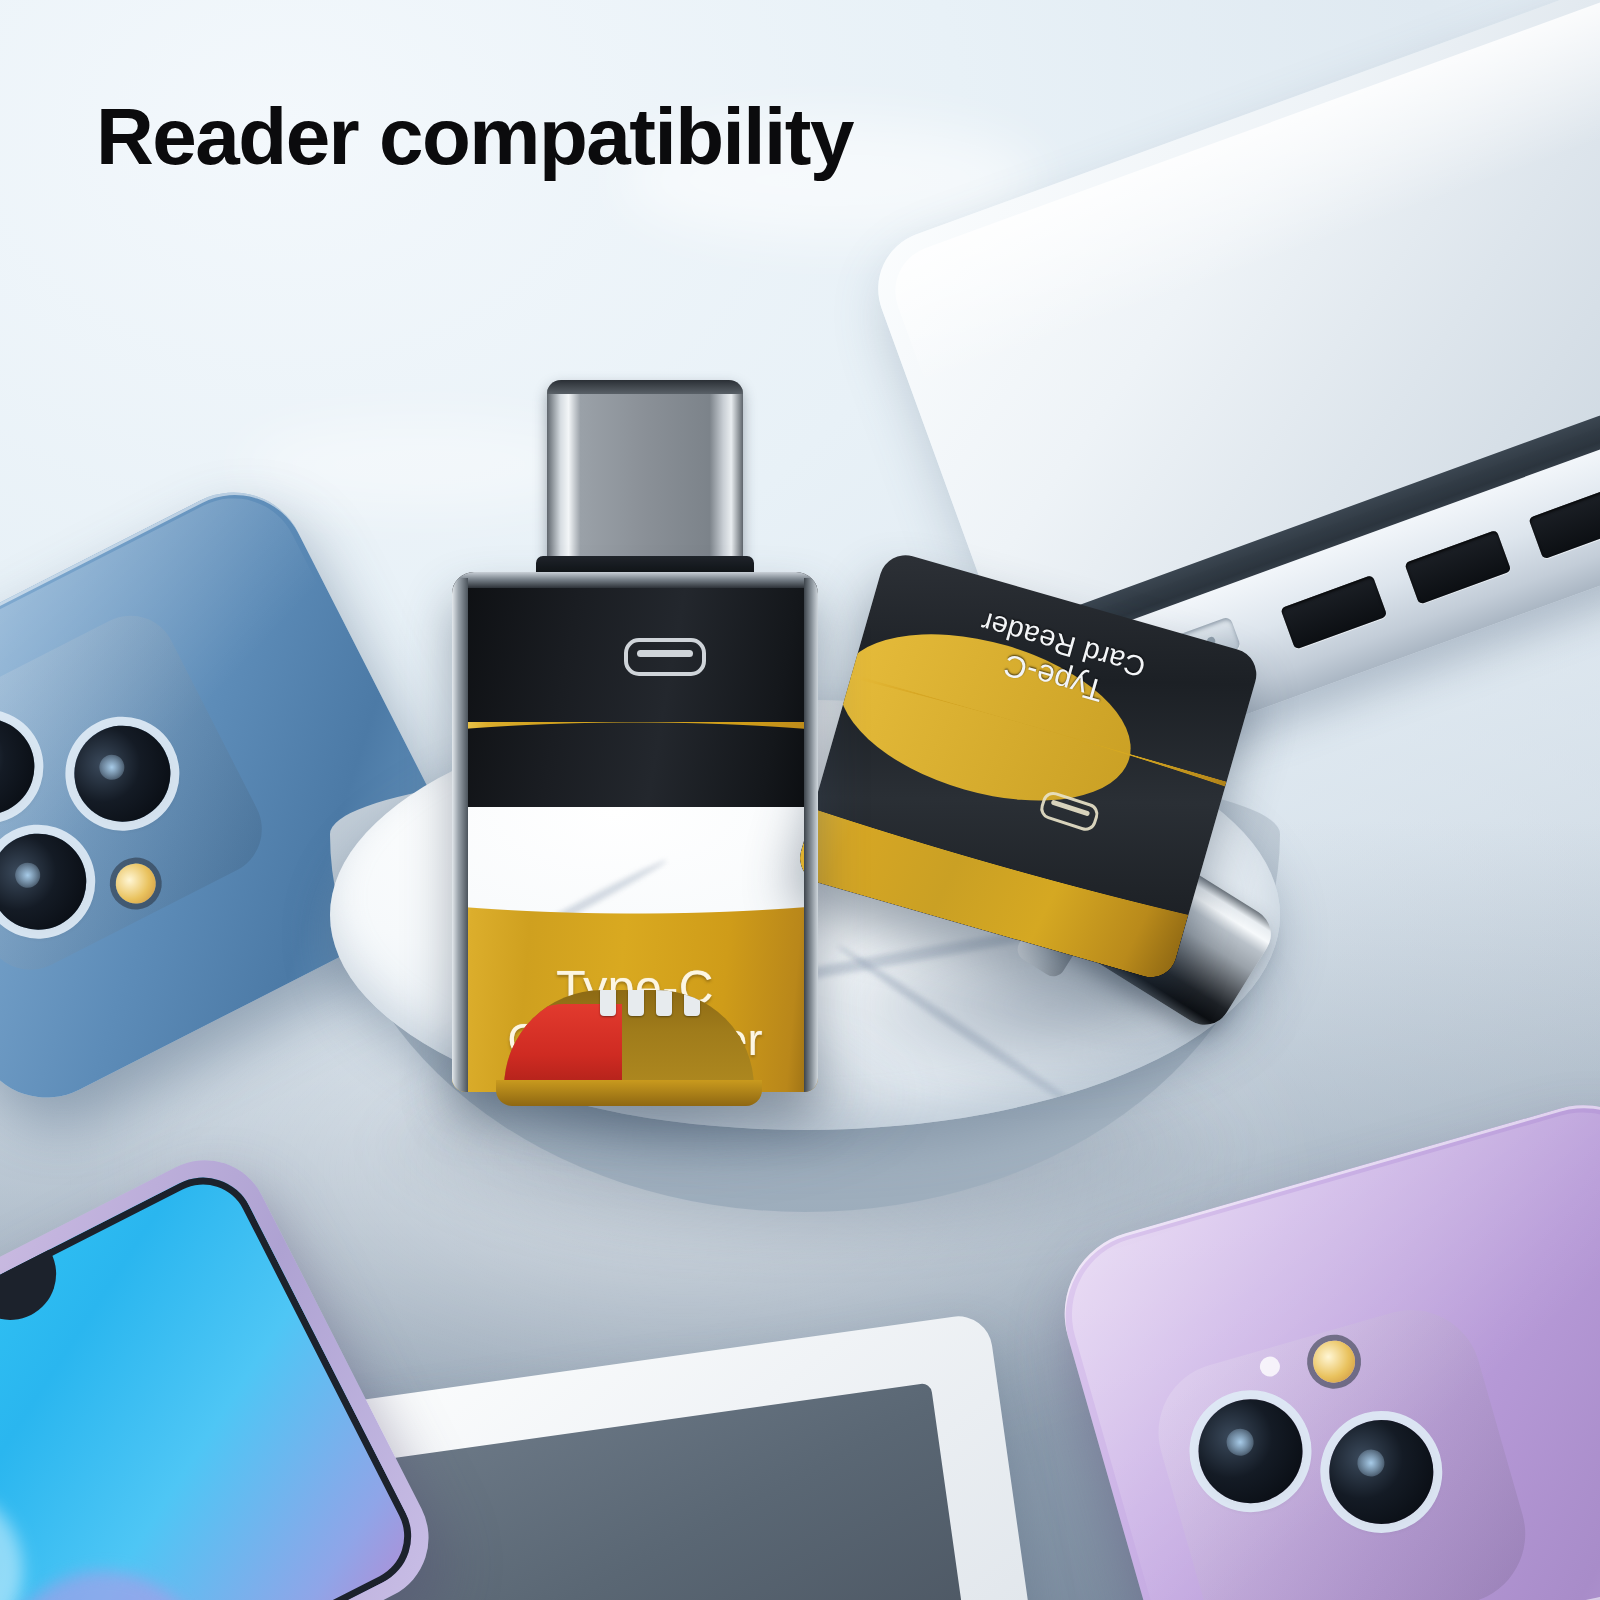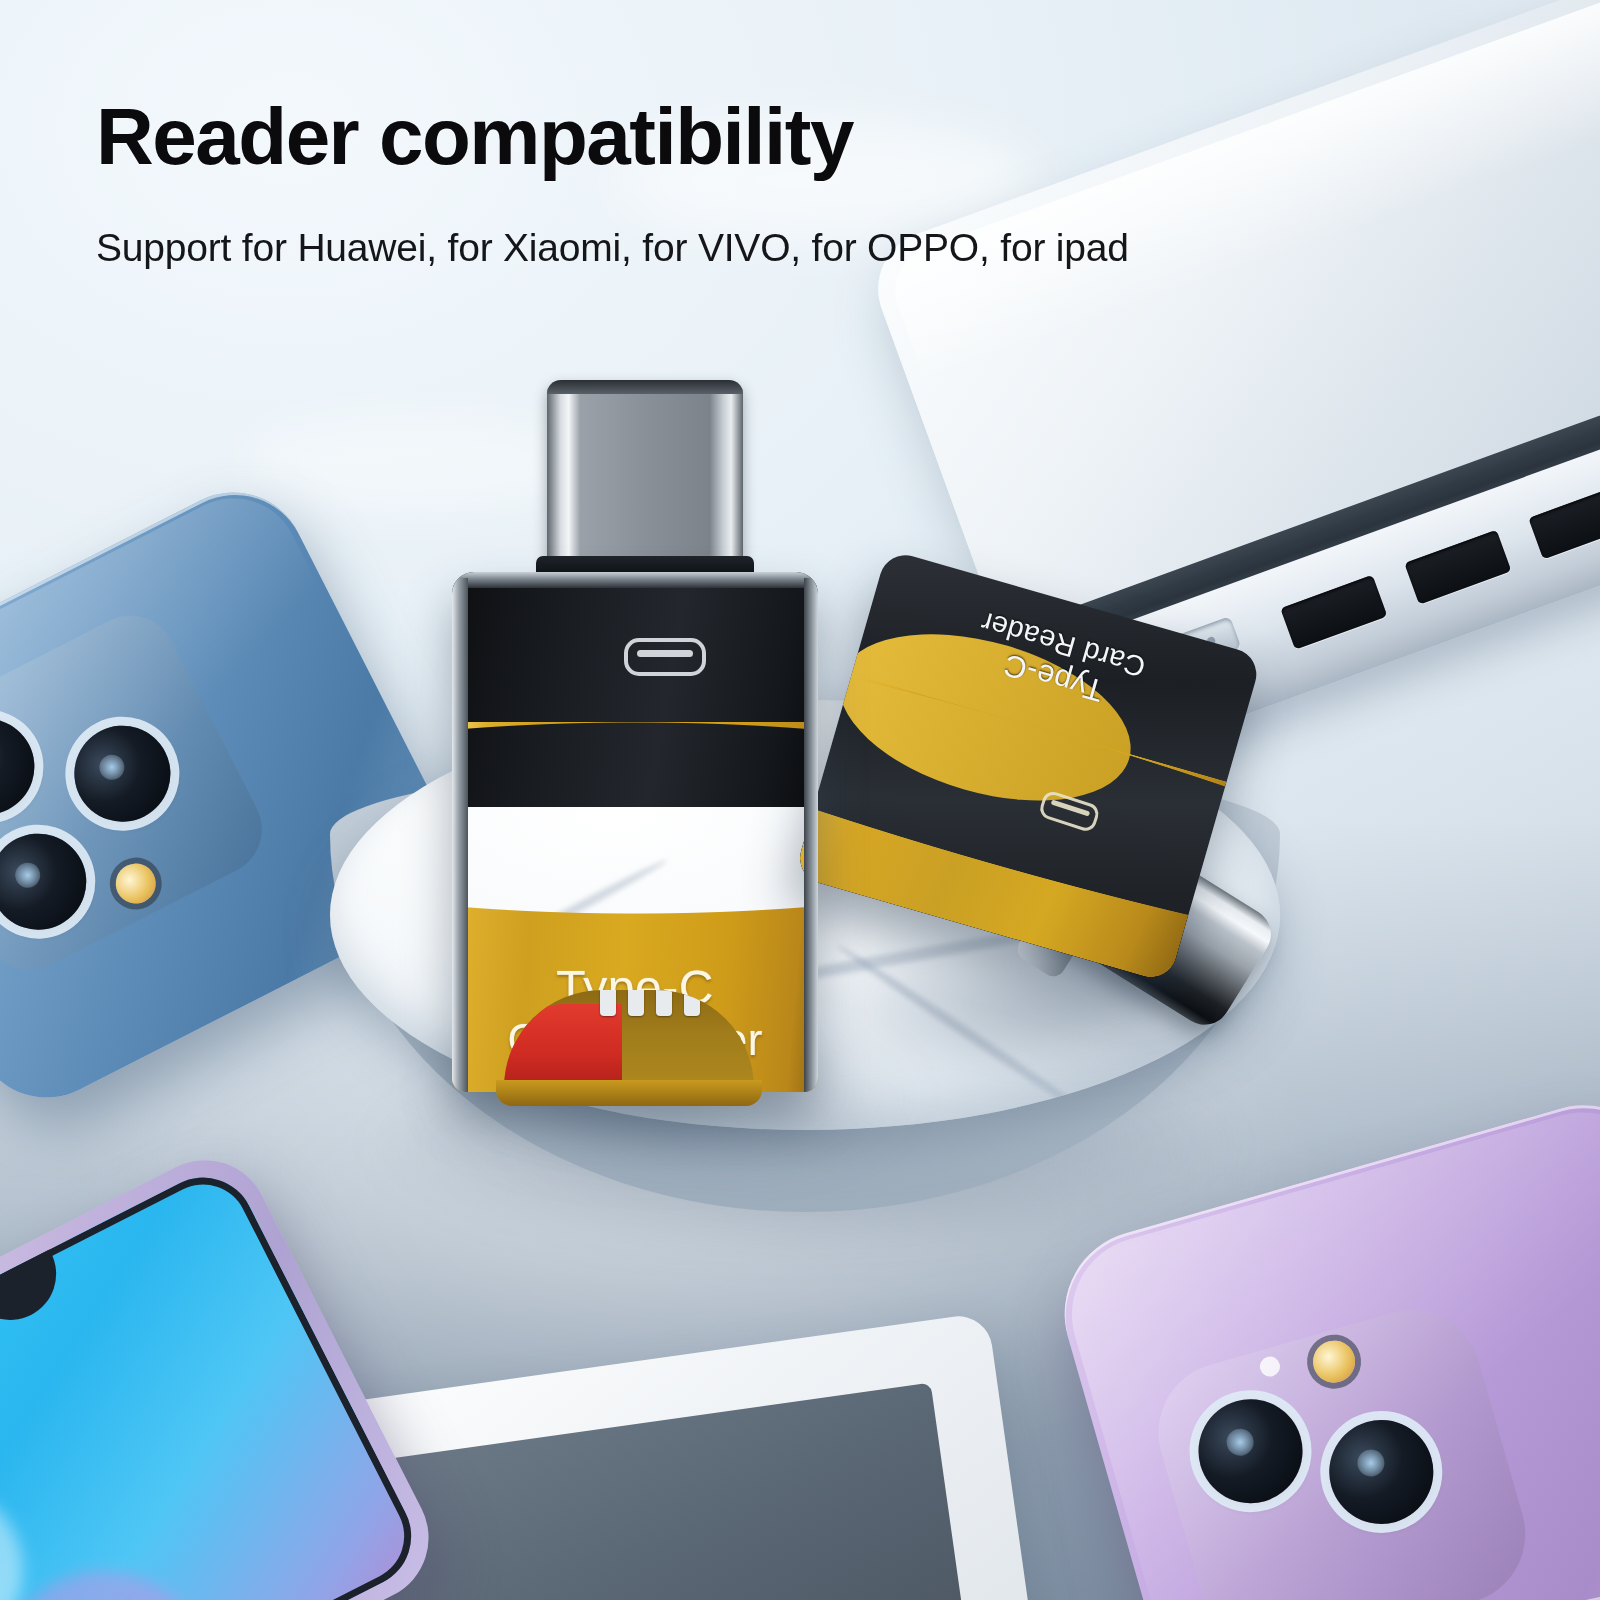--- a/index.html
+++ b/index.html
@@ -416,17 +416,16 @@
       <div class="rf-pin" style="left:124px;"></div>
       <div class="rf-pin" style="left:152px;"></div>
       <div class="rf-pin" style="left:180px;"></div>
     </div>
     <div class="rf-lip"></div>
   </div>
 
   <div class="copy">
     <h1 class="headline">Reader compatibility</h1>
     <p class="sub">
-      <span>Support for Huawei, for Xiaomi, for VIVO, for OPPO, for ipad</span>
     </p>
   </div>
 
 </div>
 
 </body></html>

